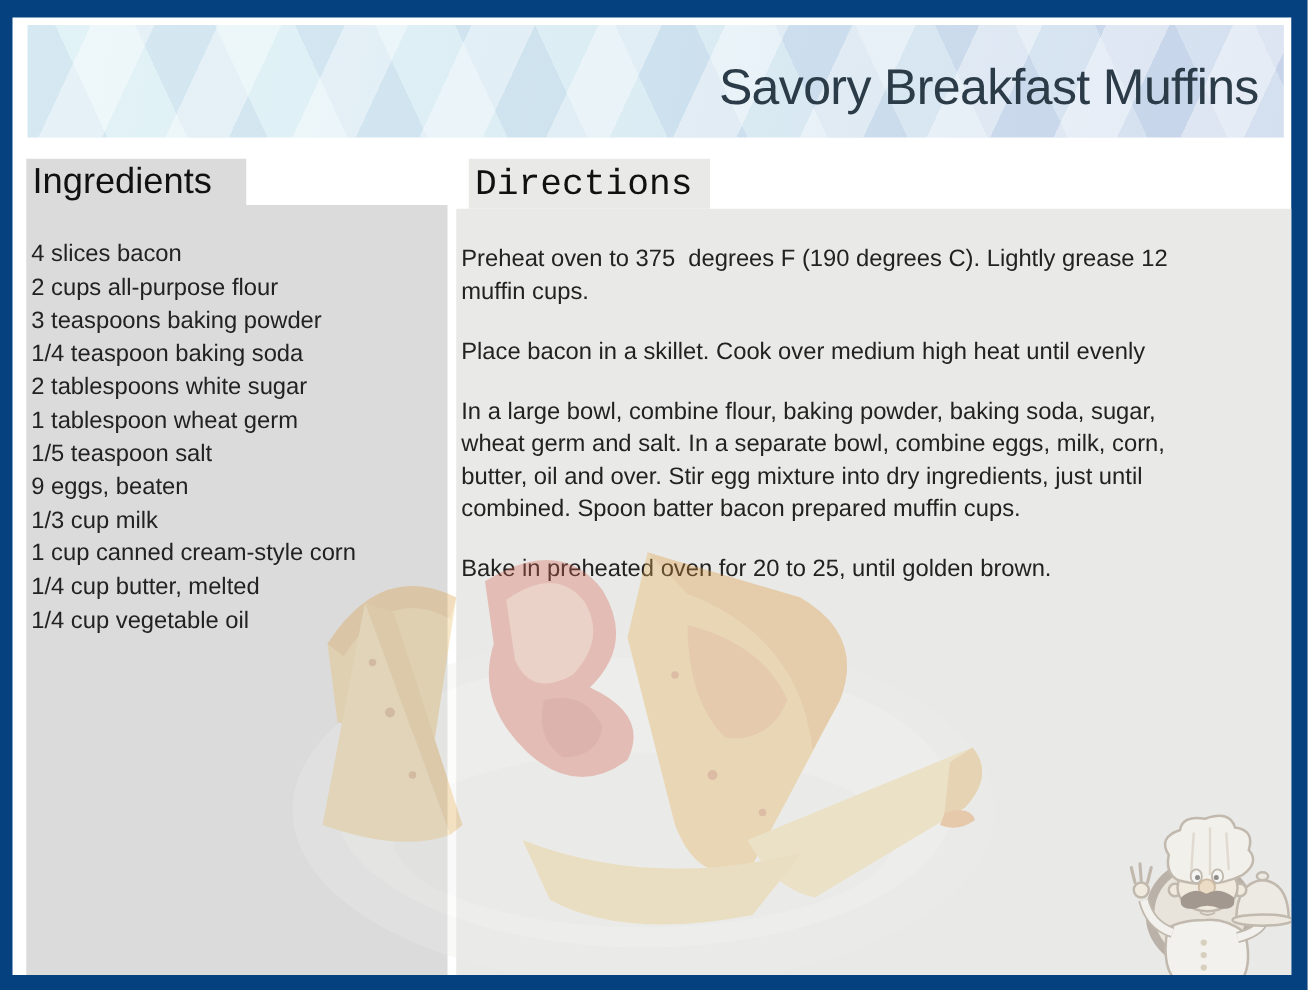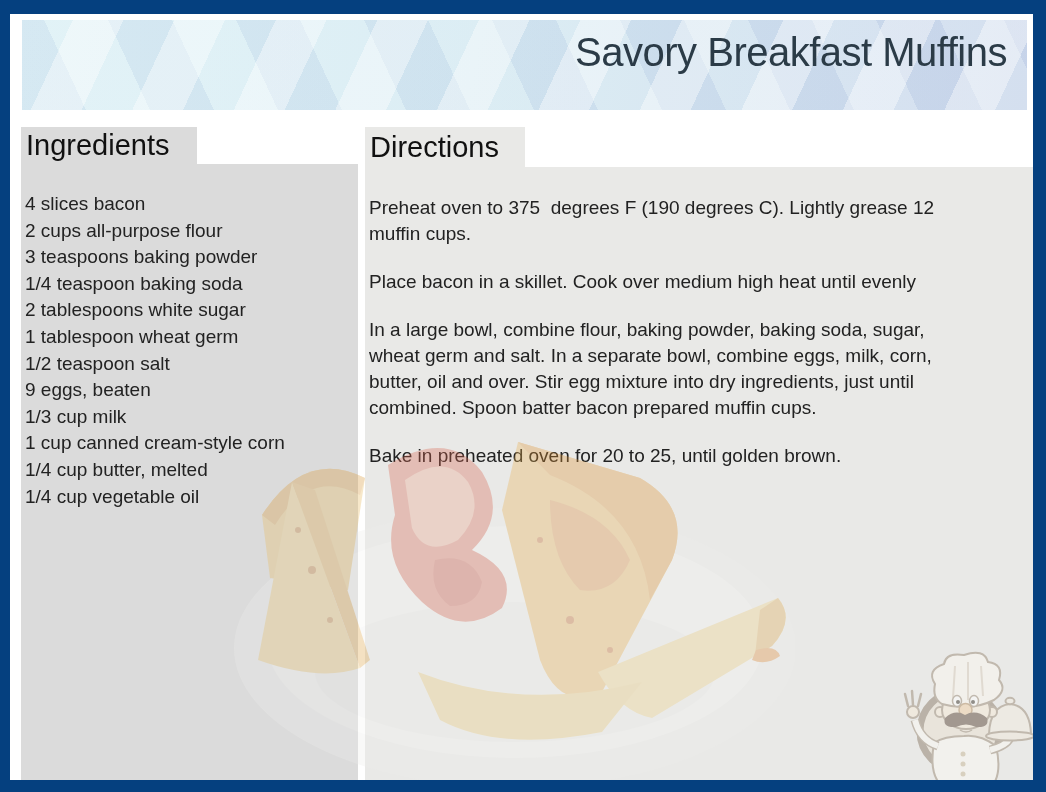--- a/index.html
+++ b/index.html
@@ -29,21 +29,21 @@
   
   .header-band{
     position:absolute;
     left:12px; top:6px;
     width:1005px; height:90px;
     background:
       repeating-linear-gradient(115deg, rgba(255,255,255,0) 0 46px, rgba(255,255,255,0.40) 46px 92px),
       repeating-linear-gradient(65deg, rgba(150,160,210,0.10) 0 58px, rgba(255,255,255,0.16) 58px 116px),
       linear-gradient(100deg, var(--header_band_from) 0%, #d5eaf2 45%, var(--header_band_to) 100%);
     display:flex;
-    align-items:flex-start;
+    align-items:center;
     justify-content:flex-end;
     padding-right:20px;
     padding-top:10px;
   }
   .page-title{
     font-size:40px;
     color:var(--title_text);
     letter-spacing:-0.5px;
     white-space:nowrap;
   }
@@ -55,22 +55,23 @@
     align-items:center;
     font-size:29px;
     color:#111;
     padding-left:5px;
   }
   .heading-ingredients{
     left:11px; width:176px; height:37px;
     background:var(--ingredients_panel);
   }
   .heading-directions{
-    left:355px; width:160px; height:40px;
+    left:365px; width:193px; height:40px;
     background:var(--directions_panel);
+    font-family:Liberation Mono, monospace;
   }
   .panel{
     position:absolute;
     color:var(--body_text);
   }
   .panel-ingredients{
     left:11px; top:150px;
     width:337px; height:616px;
     background:var(--ingredients_panel);
     padding:27px 2px 0 4px;
@@ -192,21 +193,21 @@
   </div>
 
   <div class="heading-box heading-ingredients">Ingredients</div>
   <div class="panel panel-ingredients">
     <div class="ing-line">4 slices bacon</div>
     <div class="ing-line">2 cups all-purpose flour</div>
     <div class="ing-line">3 teaspoons baking powder</div>
     <div class="ing-line">1/4 teaspoon baking soda</div>
     <div class="ing-line">2 tablespoons white sugar</div>
     <div class="ing-line">1 tablespoon wheat germ</div>
-    <div class="ing-line">1/2 teaspoon salt</div>
+    <div class="ing-line">1/5 teaspoon salt</div>
     <div class="ing-line">9 eggs, beaten</div>
     <div class="ing-line">1/3 cup milk</div>
     <div class="ing-line">1 cup canned cream-style corn</div>
     <div class="ing-line">1/4 cup butter, melted</div>
     <div class="ing-line">1/4 cup vegetable oil</div>
   </div>
 
   <div class="heading-box heading-directions">Directions</div>
   <div class="panel panel-directions">
     <div class="para">

